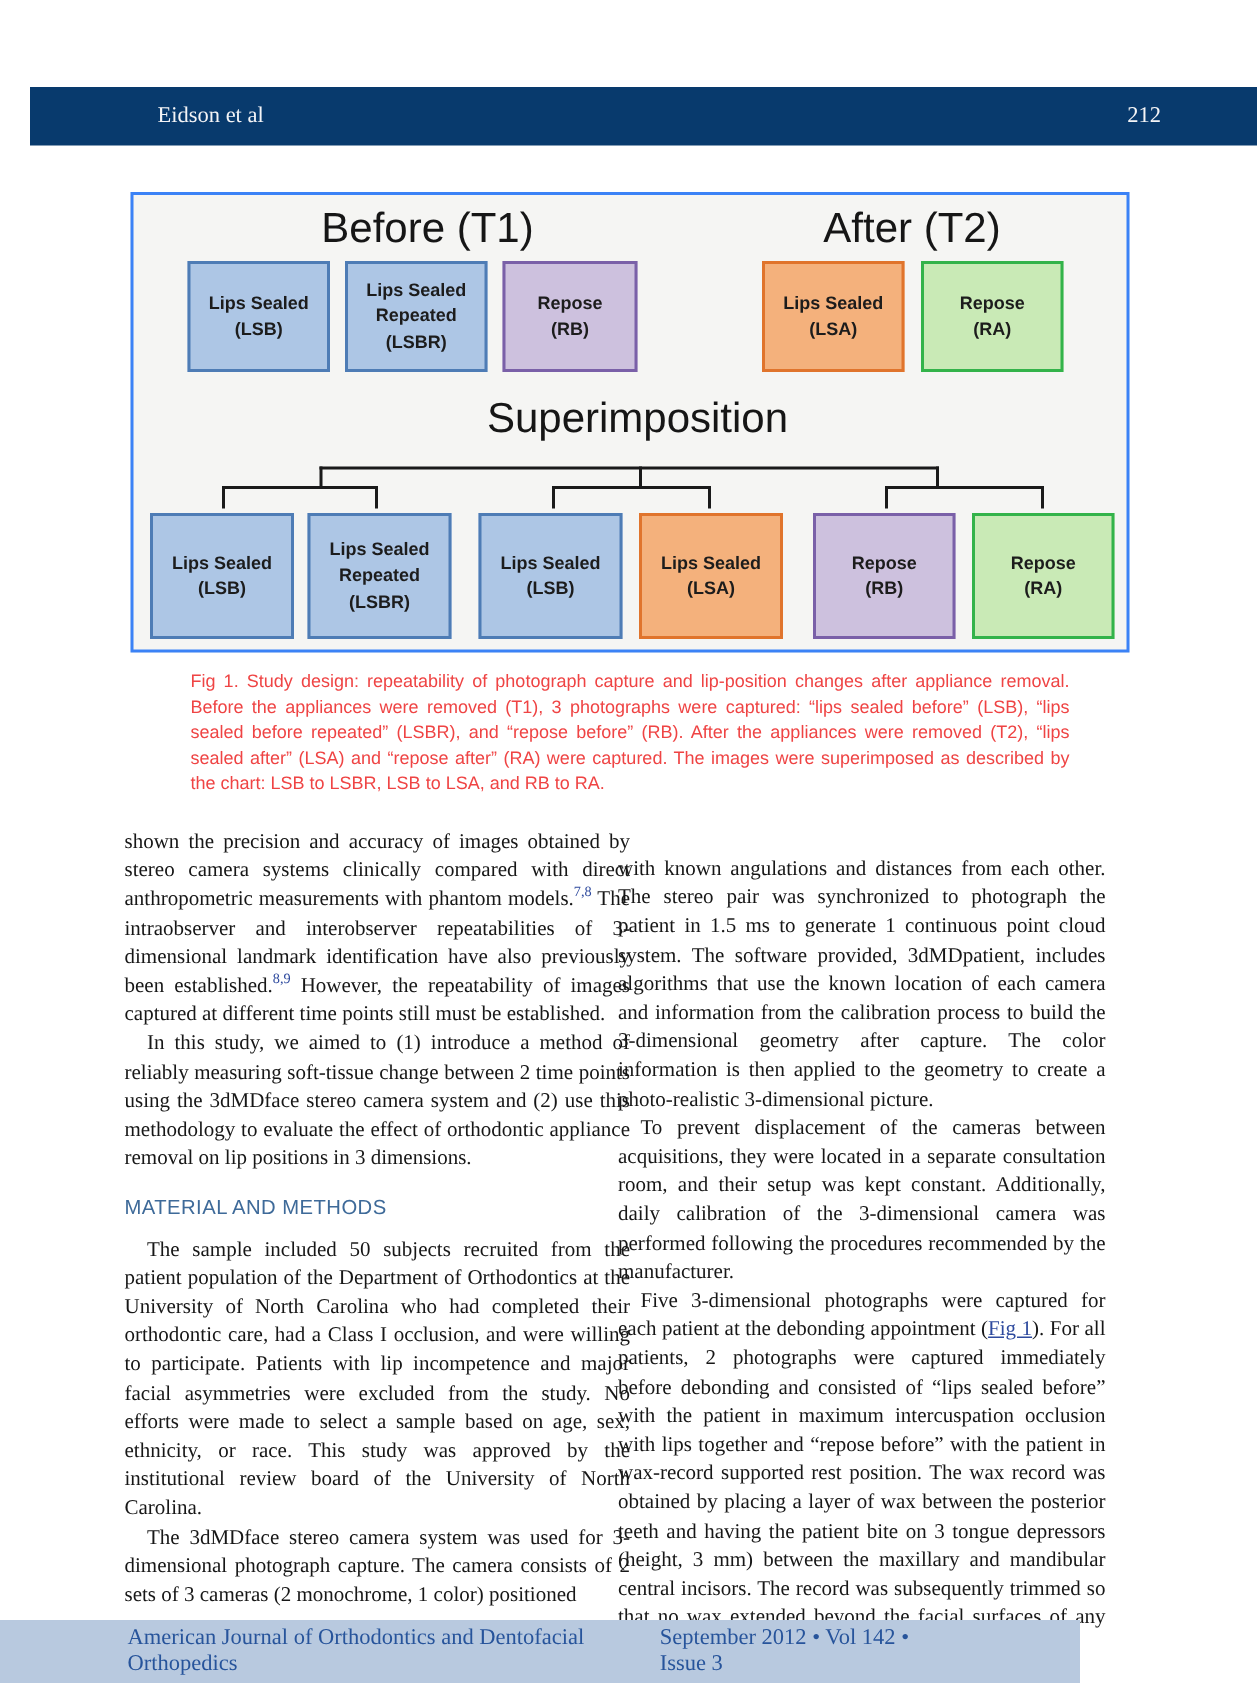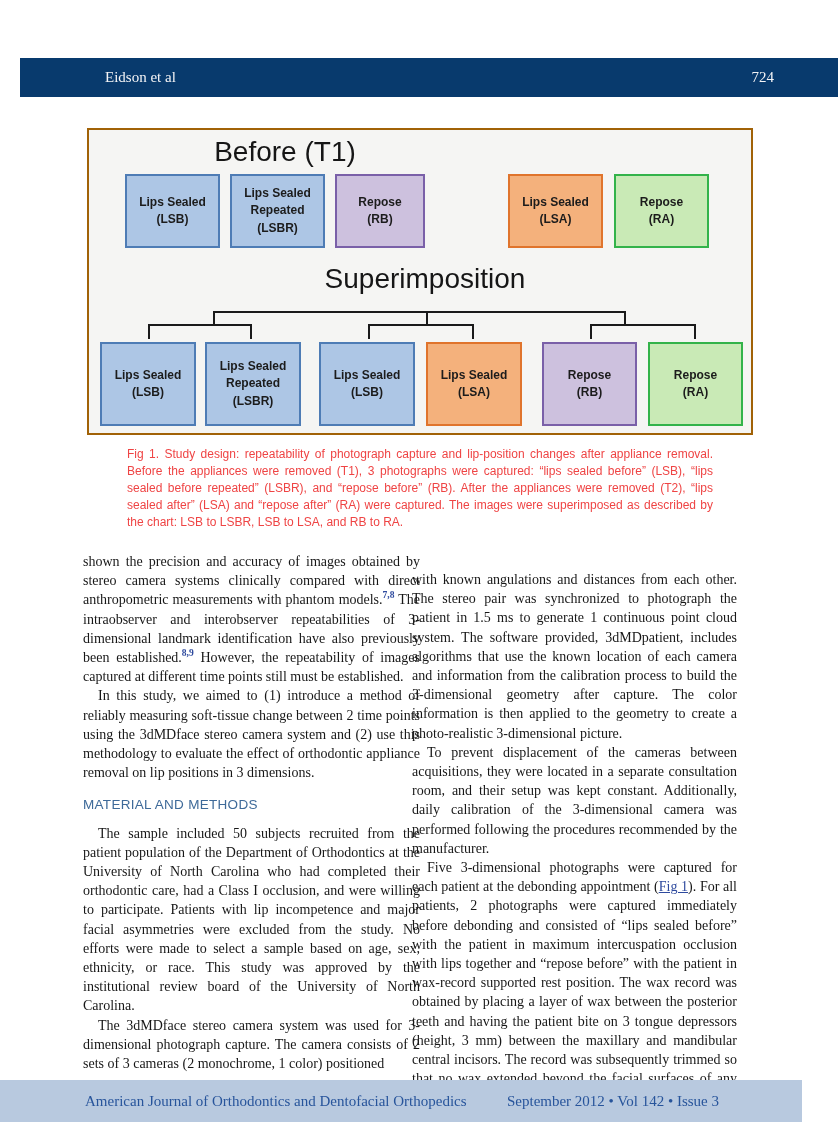--- a/index.html
+++ b/index.html
@@ -8,21 +8,21 @@
 
   
   .topbar{position:absolute;left:0;top:58px;width:838px;height:39px;
           display:flex;align-items:center;color:#f4f4f6;
           font-size:15px;margin-left:20px;}
   .topbar .authors{margin-left:85px;}
   .topbar .pageno{margin-left:auto;margin-right:84px;}
 
   
   .figure-panel{position:absolute;left:87px;top:128px;width:662px;height:303px;
-                border:2px solid #a16207;}
+                border:2px solid #3b82f6;}
   .fig-heading{position:absolute;font-family:"Liberation Sans", sans-serif;
                color:#161616;white-space:nowrap;transform:translateX(-50%);}
   .fig-heading.before{left:196px;top:6px;font-size:28px;}
   .fig-heading.after{left:519px;top:6px;font-size:28px;}
   .fig-heading.super{left:336px;top:133px;font-size:28px;text-align:center;}
 
   .fig-box{position:absolute;border:2px solid;box-sizing:border-box;
            display:flex;align-items:center;justify-content:center;text-align:center;
            font-family:"Liberation Sans", sans-serif;font-size:12px;font-weight:600;
            line-height:1.45;color:#1c1c1c;}
@@ -47,42 +47,43 @@
   
   .col{position:absolute;top:552px;font-size:14px;line-height:19.2px;
        text-align:justify;color:#171717;}
   .col-left{left:83px;width:337px;}
   .col-right{left:412px;width:325px;margin-top:18px;}
   .body-p{margin:0;}
   .indent{text-indent:15px;}
   .section-heading{font-family:"Liberation Sans", sans-serif;font-size:13.5px;
                    font-weight:400;letter-spacing:0.3px;margin:13px 0 9px 0;
                    text-align:left;text-indent:0;}
-  sup.cite{font-size:9.5px;line-height:0;cursor:pointer;font-weight:bold;}
+  sup.cite{font-size:9.5px;line-height:0;cursor:pointer;}
   .figlink{cursor:pointer;text-decoration:underline;}
 
   
-  .bottombar{position:absolute;left:0;top:1080px;width:802px;height:42px;
+  .bottombar{position:absolute;left:0;top:1080px;width:720px;height:42px;
              display:flex;align-items:center;font-size:15px;}
   .bottombar .journal{margin-left:85px;}
   .bottombar .issue{margin-left:auto;margin-right:83px;}
 </style>
 </head>
 <body>
 
 <div class="page">
 
   <header class="topbar" style="background-color: rgb(8, 58, 109);">
     <span class="authors">Eidson et al</span>
-    <span class="pageno">724</span>
+    <span class="pageno">212</span>
   </header>
 
   <section class="figure-panel" style="background-color: rgb(245, 245, 243);">
 
     <div class="fig-heading before">Before (T1)</div>
+    <div class="fig-heading after">After (T2)</div>
 
     <div class="fig-box" style="left: 36px; top: 44px; width: 95px; height: 74px; background-color: rgb(173, 198, 229); border-color: rgb(78, 124, 181);">
       <span class="lbl">Lips Sealed
 (LSB)</span>
     </div>
     <div class="fig-box" style="left: 141px; top: 44px; width: 95px; height: 74px; background-color: rgb(173, 198, 229); border-color: rgb(78, 124, 181);">
       <span class="lbl">Lips Sealed
 Repeated
 (LSBR)</span>
     </div>

